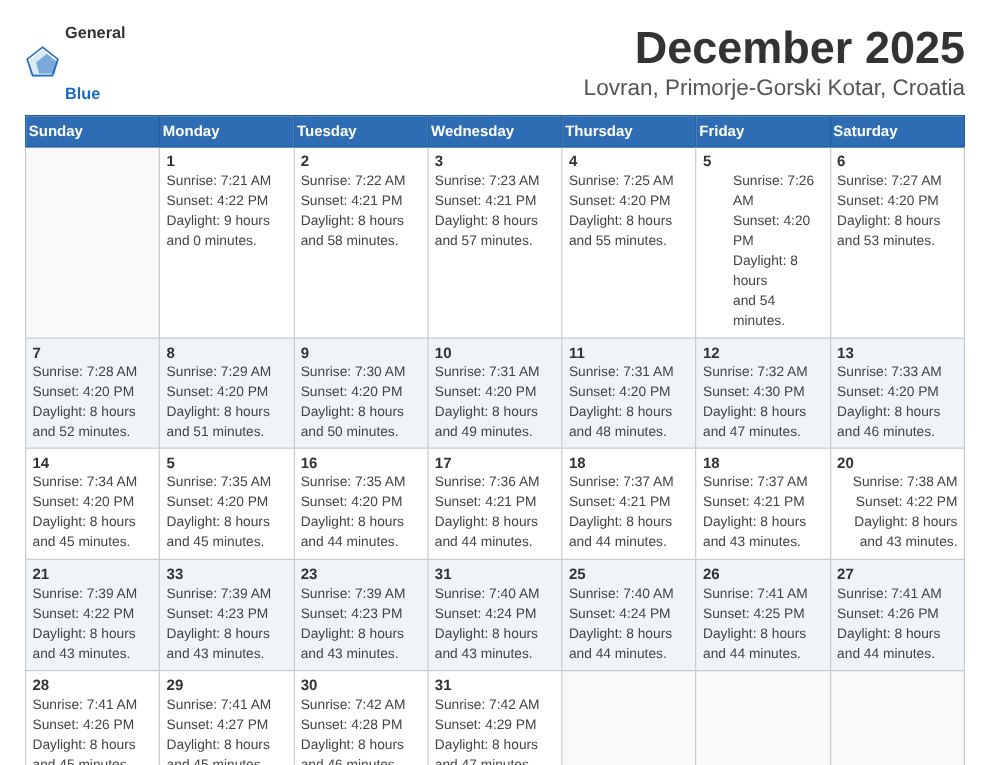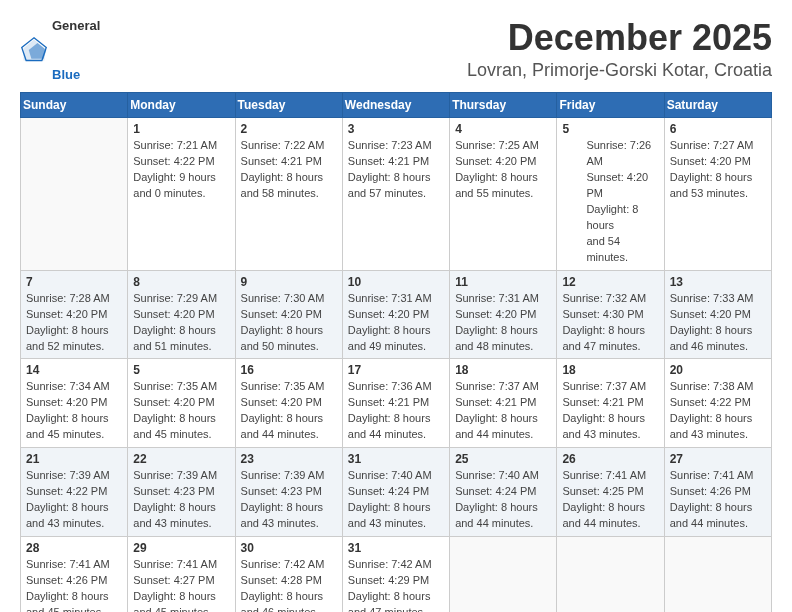--- a/index.html
+++ b/index.html
@@ -265,36 +265,36 @@
           </td>
           <td>
             <span class="day-number">18</span>
             <div class="day-info" style="white-space: pre-line;">Sunrise: 7:37 AM
 Sunset: 4:21 PM
 Daylight: 8 hours
 and 43 minutes.</div>
           </td>
           <td>
             <span class="day-number">20</span>
-            <div class="day-info" style="white-space: pre-line;">Sunrise: 7:38 AM
+            <div class="day-info" style="white-space: pre-line; text-align: right;">Sunrise: 7:38 AM
 Sunset: 4:22 PM
 Daylight: 8 hours
 and 43 minutes.</div>
           </td>
         </tr>
         <tr class="alt-row">
           <td>
             <span class="day-number">21</span>
             <div class="day-info" style="white-space: pre-line;">Sunrise: 7:39 AM
 Sunset: 4:22 PM
 Daylight: 8 hours
 and 43 minutes.</div>
           </td>
           <td>
-            <span class="day-number">22</span>
+            <span class="day-number">33</span>
             <div class="day-info" style="white-space: pre-line;">Sunrise: 7:39 AM
 Sunset: 4:23 PM
 Daylight: 8 hours
 and 43 minutes.</div>
           </td>
           <td>
             <span class="day-number">23</span>
             <div class="day-info" style="white-space: pre-line;">Sunrise: 7:39 AM
 Sunset: 4:23 PM
 Daylight: 8 hours

